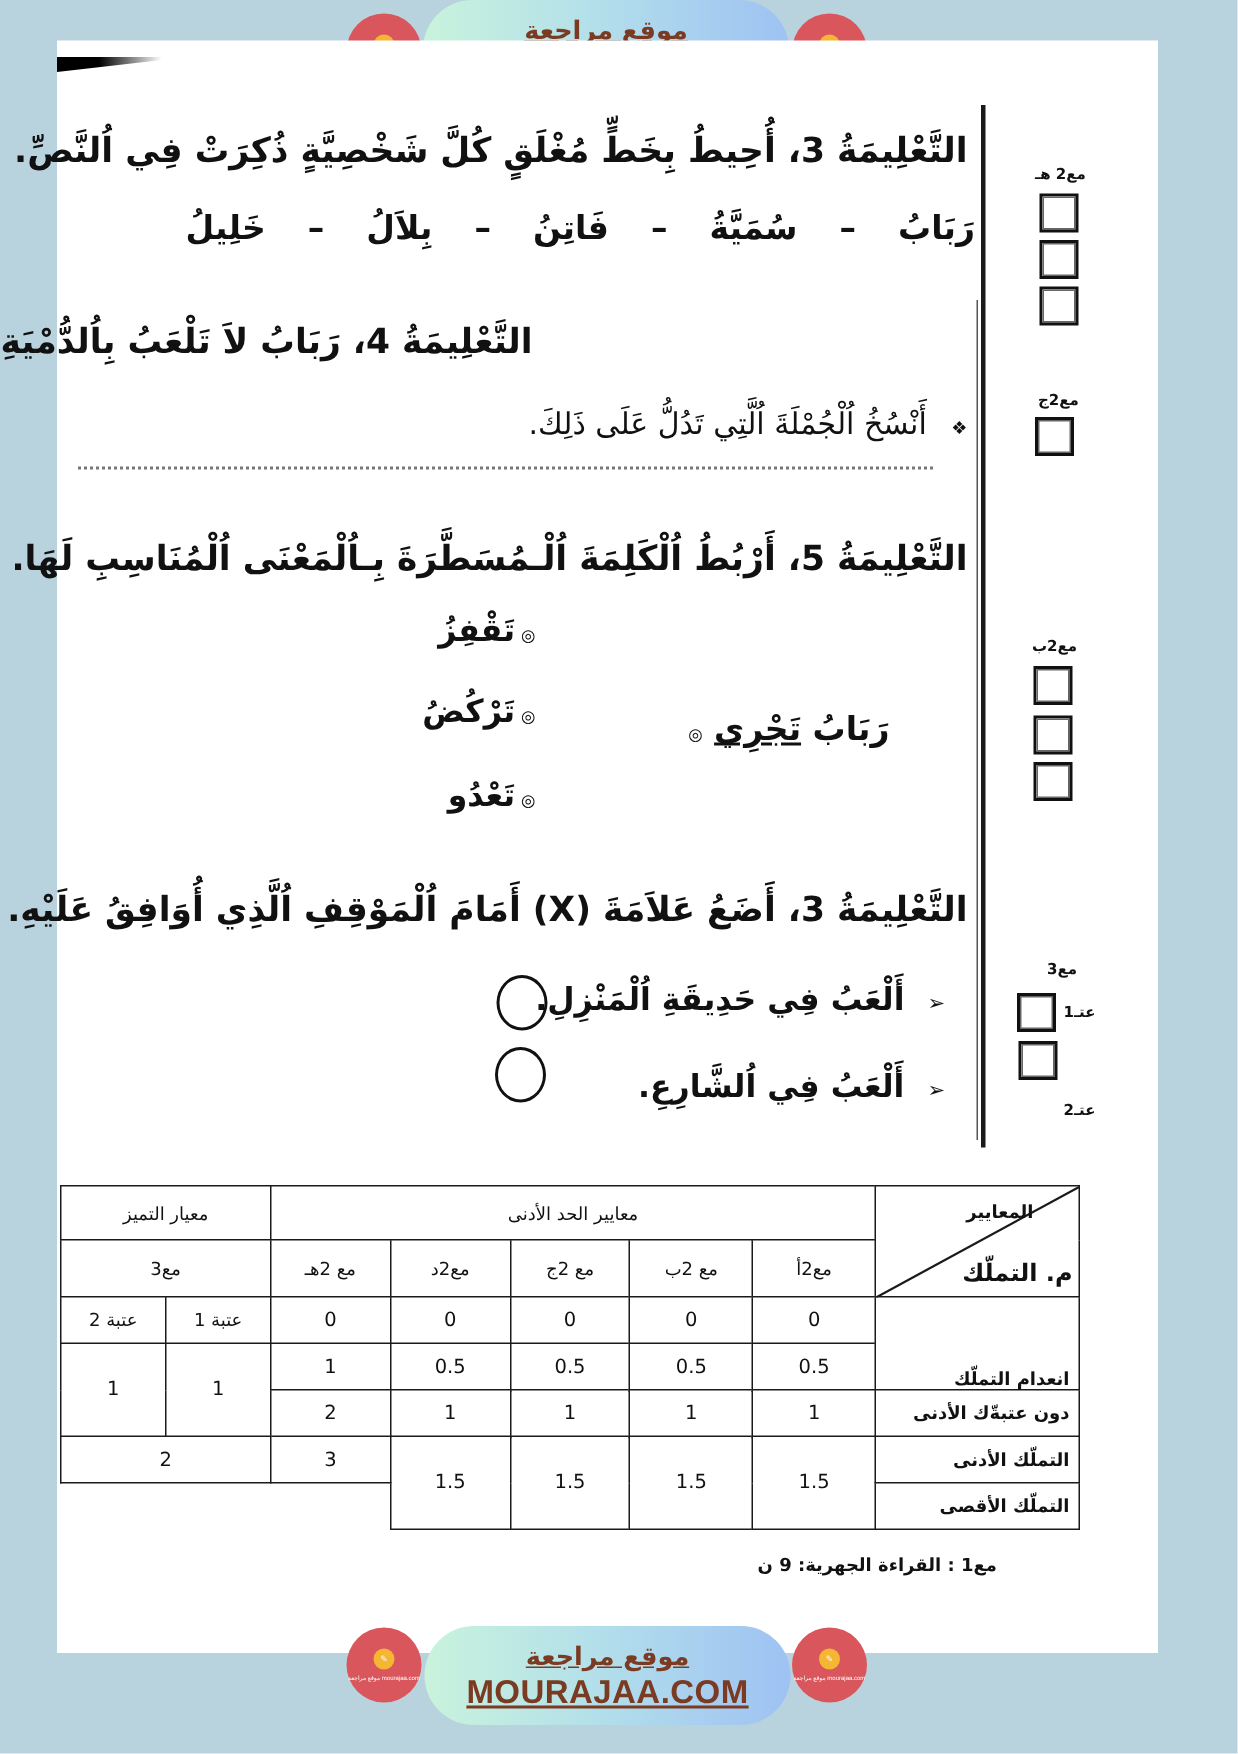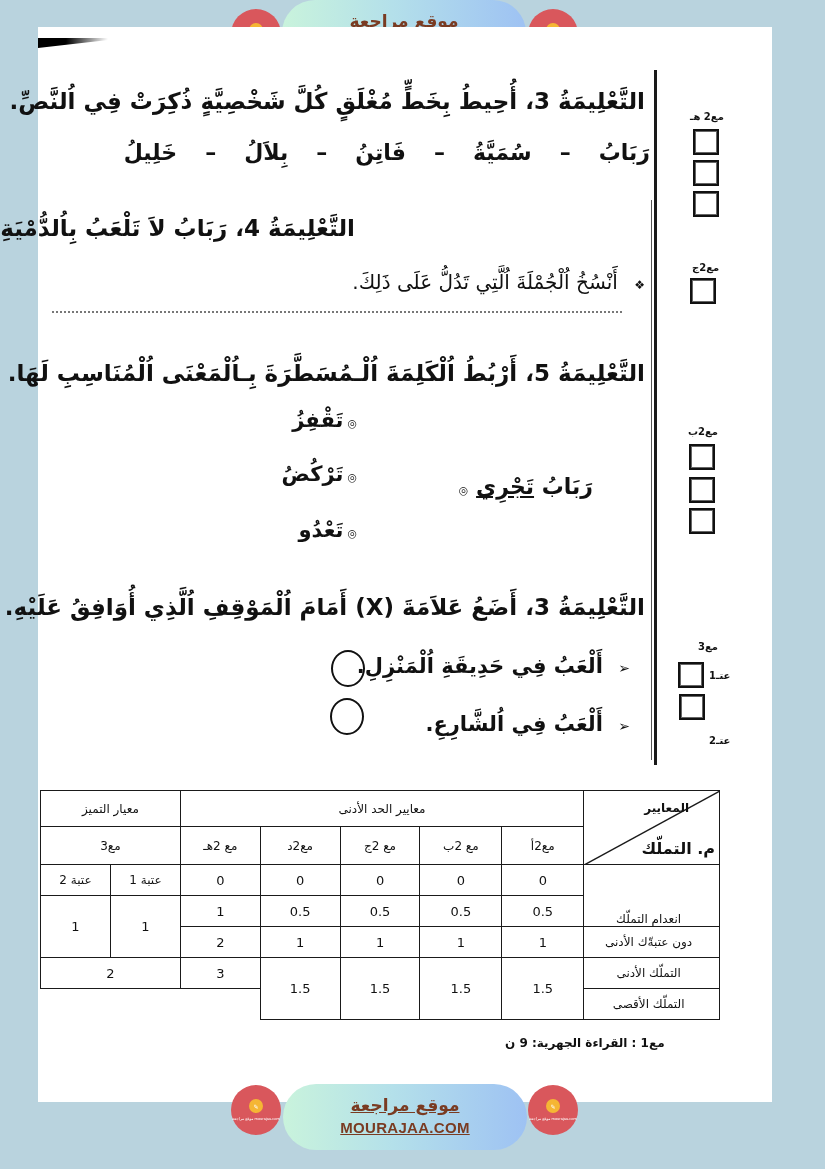--- a/index.html
+++ b/index.html
@@ -25,21 +25,21 @@
     position: absolute; left: 282px; top: 0; width: 244px; height: 66px;
     border-radius: 33px;
     background: linear-gradient(90deg, #c9f3dc 0%, #b4e0ea 45%, #9ec2f3 100%);
     display: flex; flex-direction: column; align-items: center; justify-content: center;
   }
   .banner-line1 {
     font-family: "DejaVu Sans", sans-serif; font-weight: bold; font-size: 17px;
     color: #7a3b22; text-decoration: underline; line-height: 22px; direction: rtl;
   }
   .banner-line2 {
-    font-family: "Liberation Sans", sans-serif; font-weight: bold; font-size: 15px;
+    font-family: "Liberation Sans", sans-serif; font-weight: bold; font-size: 22px;
     color: #7a3b22; text-decoration: underline; line-height: 24px; letter-spacing: 0.3px;
   }
   .badge {
     position: absolute; top: 9px; width: 50px; height: 50px; border-radius: 50%;
     background: #d9575c; display: flex; flex-direction: column; align-items: center;
     justify-content: center;
   }
   .badge.left { left: 231px; }
   .badge.right { left: 528px; }
   .badge .dot {
@@ -86,21 +86,21 @@
   
   table.rubric {
     position: absolute; left: 40px; top: 790px; width: 680px; border-collapse: collapse;
     direction: rtl; font-family: "DejaVu Sans", sans-serif;
   }
   table.rubric td {
     border: 1.6px solid #1a1a1a; text-align: center; font-size: 13px; height: 30px;
     color: #111; padding: 0;
   }
   table.rubric td.hdr { font-size: 12px; font-weight: normal; }
-  table.rubric td.rowhdr { font-size: 12px; font-weight: normal; padding-right: 6px; }
+  table.rubric td.rowhdr { font-size: 12px; font-weight: bold; text-align: right; padding-right: 6px; }
   .diag-cell { position: relative; }
   .diag-cell svg { position: absolute; left: 0; top: 0; }
   .diag-top { position: absolute; right: 30px; top: 10px; font-size: 12px; font-weight: bold; }
   .diag-bot { position: absolute; right: 4px; bottom: 6px; font-size: 16px; font-weight: bold; }
   .footnote {
     position: absolute; left: 505px; top: 1036px; font-size: 12px; font-weight: bold;
   }
 </style>
 </head>
 <body>

